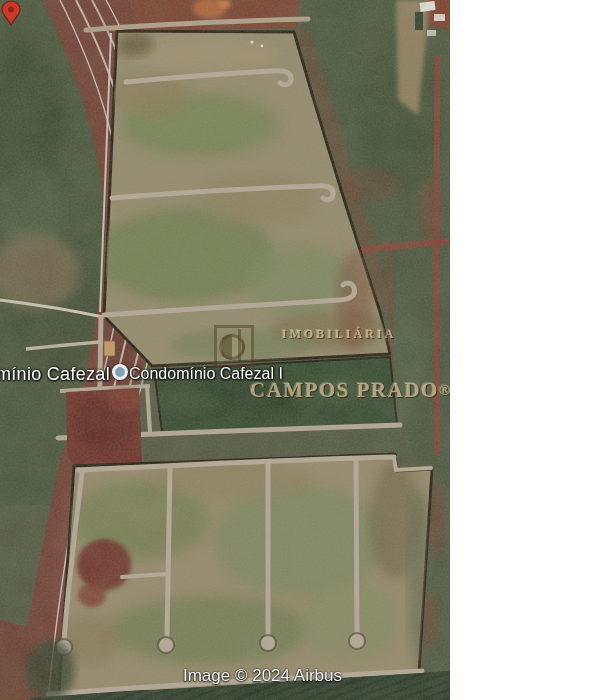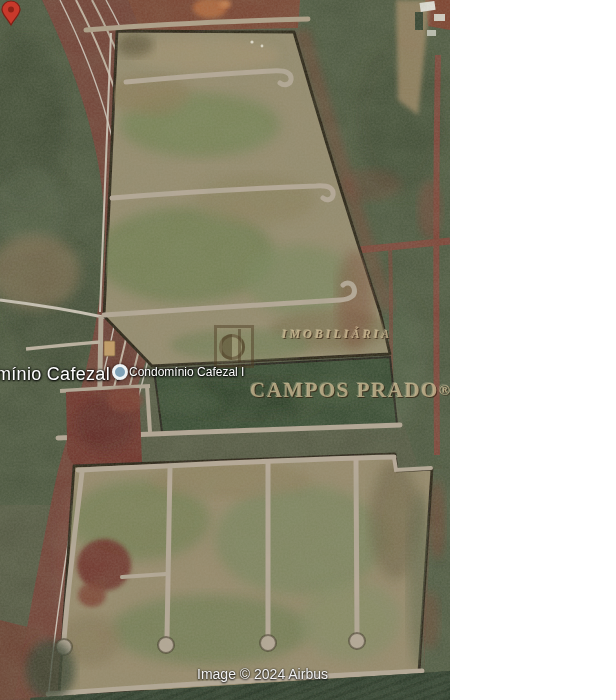--- a/index.html
+++ b/index.html
@@ -5,42 +5,42 @@
   html,body{margin:0;padding:0;background:#ffffff;}
   .stage{position:relative;width:616px;height:700px;background:var(--margin-white,#fff);overflow:hidden;
          font-family:"Liberation Sans",sans-serif;}
   .sat{position:absolute;left:0;top:0;width:450px;height:700px;overflow:hidden;background:#4d5340;}
   .sat svg{position:absolute;left:0;top:0;}
 
   
   .halo{text-shadow:0 1px 2px rgba(0,0,0,.95),0 0 3px rgba(0,0,0,.85),1px 0 2px rgba(0,0,0,.8);}
   .big-label{position:absolute;left:-4px;top:364px;font-size:18px;letter-spacing:.3px;
              color:var(--label-white,#fff);white-space:nowrap;}
-  .marker-label{position:absolute;left:129px;top:365px;font-size:12px;
+  .marker-label{position:absolute;left:129px;top:365px;font-size:16px;
              color:var(--label-white,#fff);white-space:nowrap;}
   .attribution{position:absolute;left:160px;top:666px;width:205px;text-align:center;
-             font-size:14px;color:#f2f2f2;text-shadow:0 1px 2px rgba(0,0,0,.9),0 0 2px rgba(0,0,0,.8);}
+             font-size:17px;color:#f2f2f2;text-shadow:0 1px 2px rgba(0,0,0,.9),0 0 2px rgba(0,0,0,.8);}
 
   
   .pin{position:absolute;left:96px;top:347px;width:22px;height:27px;}
   .pm-dot{position:absolute;left:112px;top:364px;width:10px;height:10px;border-radius:50%;
           background:var(--marker-dot-blue,#7fa2b8);border:3px solid #eef3f5;
           box-shadow:0 0 3px rgba(0,0,0,.6);}
 
   
   .wm{position:absolute;left:0;top:0;opacity:.85;}
   .wm-logo{position:absolute;left:214px;top:325px;width:34px;height:37px;
            border:3px solid rgba(70,50,25,.5);background:rgba(205,185,145,.12);}
   .wm-logo .circ{position:absolute;left:2px;top:6px;width:20px;height:20px;border-radius:50%;
            border:3px solid rgba(70,50,25,.5);
            background:linear-gradient(90deg,rgba(70,50,25,.45) 50%,rgba(225,205,165,.22) 50%);}
   .wm-logo .bar{position:absolute;left:21px;top:1px;width:3px;height:33px;background:rgba(70,50,25,.5);}
   .wm-line1{position:absolute;left:282px;top:327px;font-family:"Liberation Serif",serif;font-weight:bold;
            font-size:12px;letter-spacing:3px;color:rgba(215,195,155,.85);white-space:nowrap;
-           text-shadow:1px 1px 0 rgba(50,30,15,.75),-1px -1px 0 rgba(240,225,190,.35);font-style:italic;}
+           text-shadow:1px 1px 0 rgba(50,30,15,.75),-1px -1px 0 rgba(240,225,190,.35);}
   .wm-line2{position:absolute;left:250px;top:338px;font-family:"Liberation Serif",serif;font-weight:bold;
            font-size:21px;letter-spacing:1.5px;color:rgba(215,195,155,.85);white-space:nowrap;
            text-shadow:1px 1px 0 rgba(50,30,15,.75),-1px -1px 0 rgba(240,225,190,.35);margin-top:40px;}
   .wm-reg{font-size:15px;vertical-align:2px;}
 </style>
 </head>
 <body>
 
 <div class="stage">
   <div class="sat">

